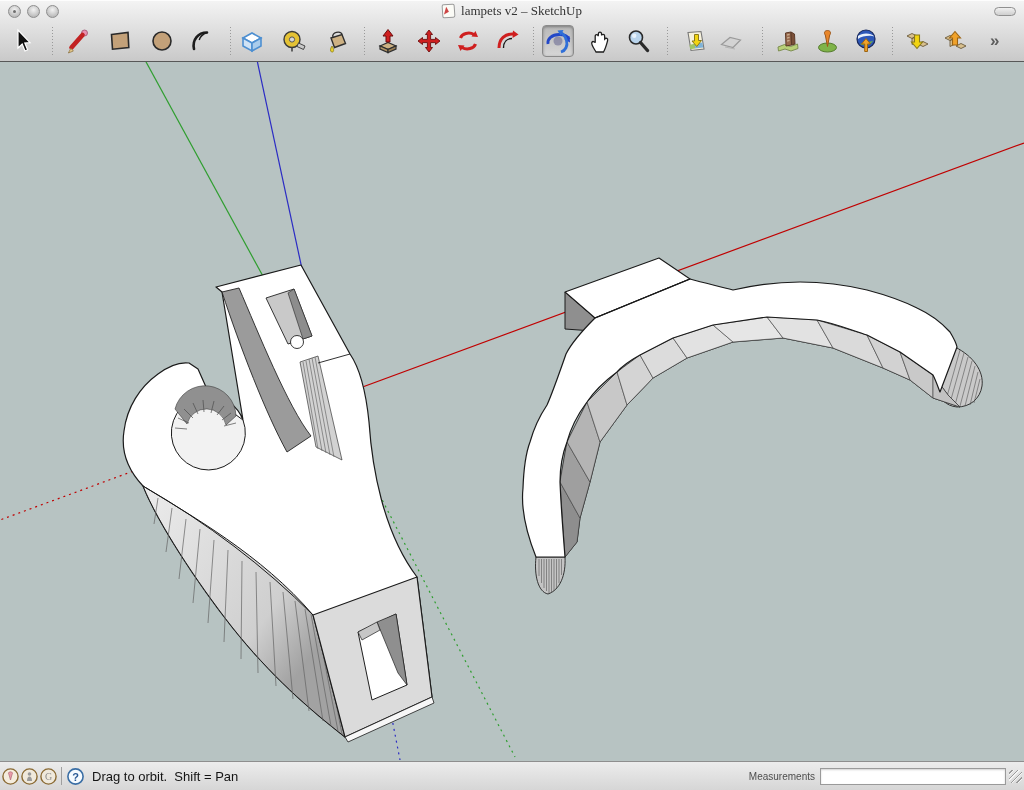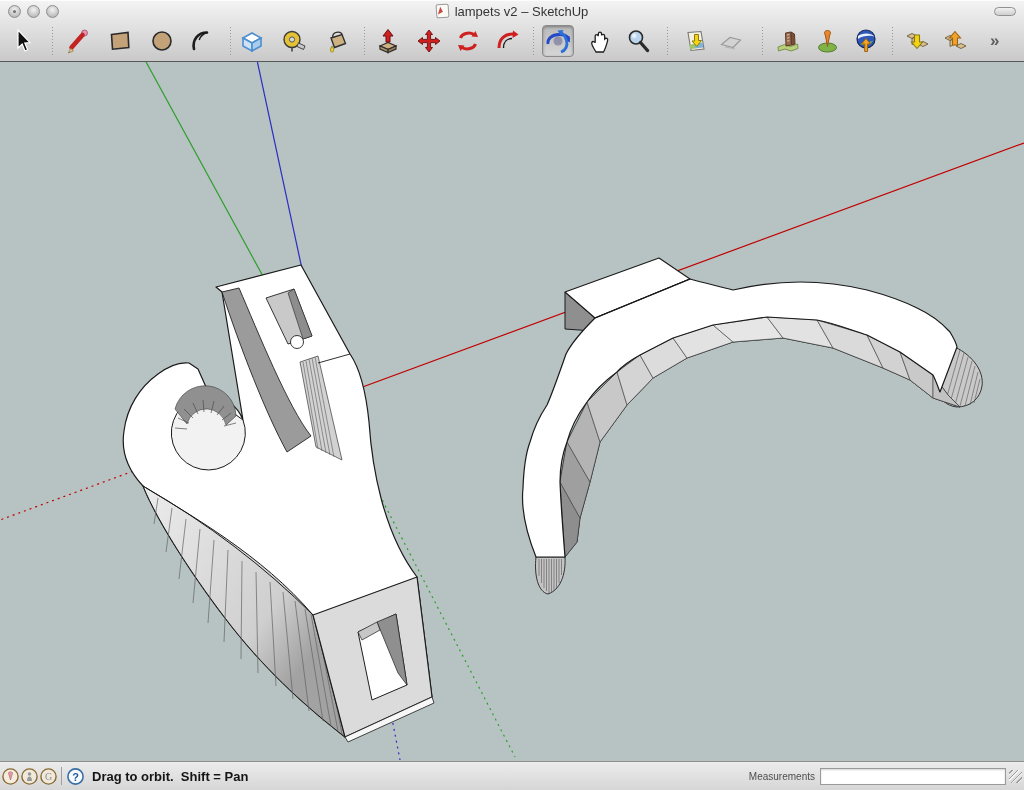--- a/index.html
+++ b/index.html
@@ -10,21 +10,21 @@
   .chrome { position:absolute; left:0; top:0; width:1024px; height:62px;
     background:linear-gradient(#f4f4f4 0%, #e3e3e3 40%, #c9c9c9 100%);
     border-bottom:1px solid #585858; }
   .titlebar { position:absolute; left:0; top:0; width:100%; height:22px; }
   .titlebar::before { content:""; position:absolute; top:0; left:0; right:0; height:1px; background:#fdfdfd; }
   .tl-btn { position:absolute; top:5px; width:13px; height:13px; border-radius:50%;
     background:radial-gradient(circle at 50% 35%, #f2f2f2 0%, #d2d2d2 45%, #a8a8a8 100%);
     border:1px solid #8e8e8e; }
   .tl-btn .dot { position:absolute; left:4px; top:4px; width:3px; height:3px; border-radius:50%; background:#6f6f6f; }
   .title-wrap { position:absolute; top:0; left:0; right:0; height:22px;
-    display:flex; align-items:center; justify-content:center; gap:6px; }
+    display:flex; align-items:center; justify-content:center; gap:6px;font-family:Liberation Serif, serif; }
   .doc-icon { width:13px; height:14px; background:#fbfbf6; border:1px solid #9a9a9a;
     border-radius:2px; transform:rotate(-4deg); position:relative; }
   .doc-icon::after { content:""; position:absolute; left:2px; top:2px; width:0; height:0;
     border-left:4px solid #c44; border-top:4px solid transparent; border-bottom:4px solid transparent; transform:rotate(20deg); }
   .win-title { font-size:13px; color:#343434; }
   .pill-btn { position:absolute; right:8px; top:7px; width:22px; height:9px;
     border:1px solid #909090; border-radius:5px;
     background:linear-gradient(#f0f0f0,#cfcfcf); }
 
   
@@ -41,21 +41,21 @@
 
   
   .viewport { position:absolute; left:0; top:62px; width:1024px; height:699px; background:#b7c3c2; }
 
   
   .statusbar { position:absolute; left:0; top:761px; width:1024px; height:29px;
     background:linear-gradient(#ececec,#d6d6d6); border-top:1px solid #8e8e8e;
     display:flex; align-items:center; }
   .sb-icon { width:17px; height:17px; margin-left:2px; flex:0 0 auto; background:none; border:none; padding:0; }
   .sb-divider { width:1px; height:18px; background:#9f9f9f; margin:0 3px 0 4px; }
-  .sb-msg { font-size:13px; color:#141414; margin-left:8px; white-space:pre;font-weight:bold; }
+  .sb-msg { font-size:13px; color:#141414; margin-left:8px; white-space:pre; }
   .sb-spacer { flex:1; }
   .meas-label { font-size:10px; color:#4e4e4e; margin-right:5px; }
   .meas-input { width:186px; height:17px; border:1px solid #9a9a9a; background:#fff;
     font-size:12px; padding:0 3px; box-shadow:inset 0 1px 2px rgba(0,0,0,.18); }
   .grip { width:13px; height:13px; margin:8px 2px 0 3px; align-self:flex-start;
     background:repeating-linear-gradient(135deg, transparent 0 2px, #9b9b9b 2px 3px, #f5f5f5 3px 4px); }
 </style>
 </head>
 <body>
 

